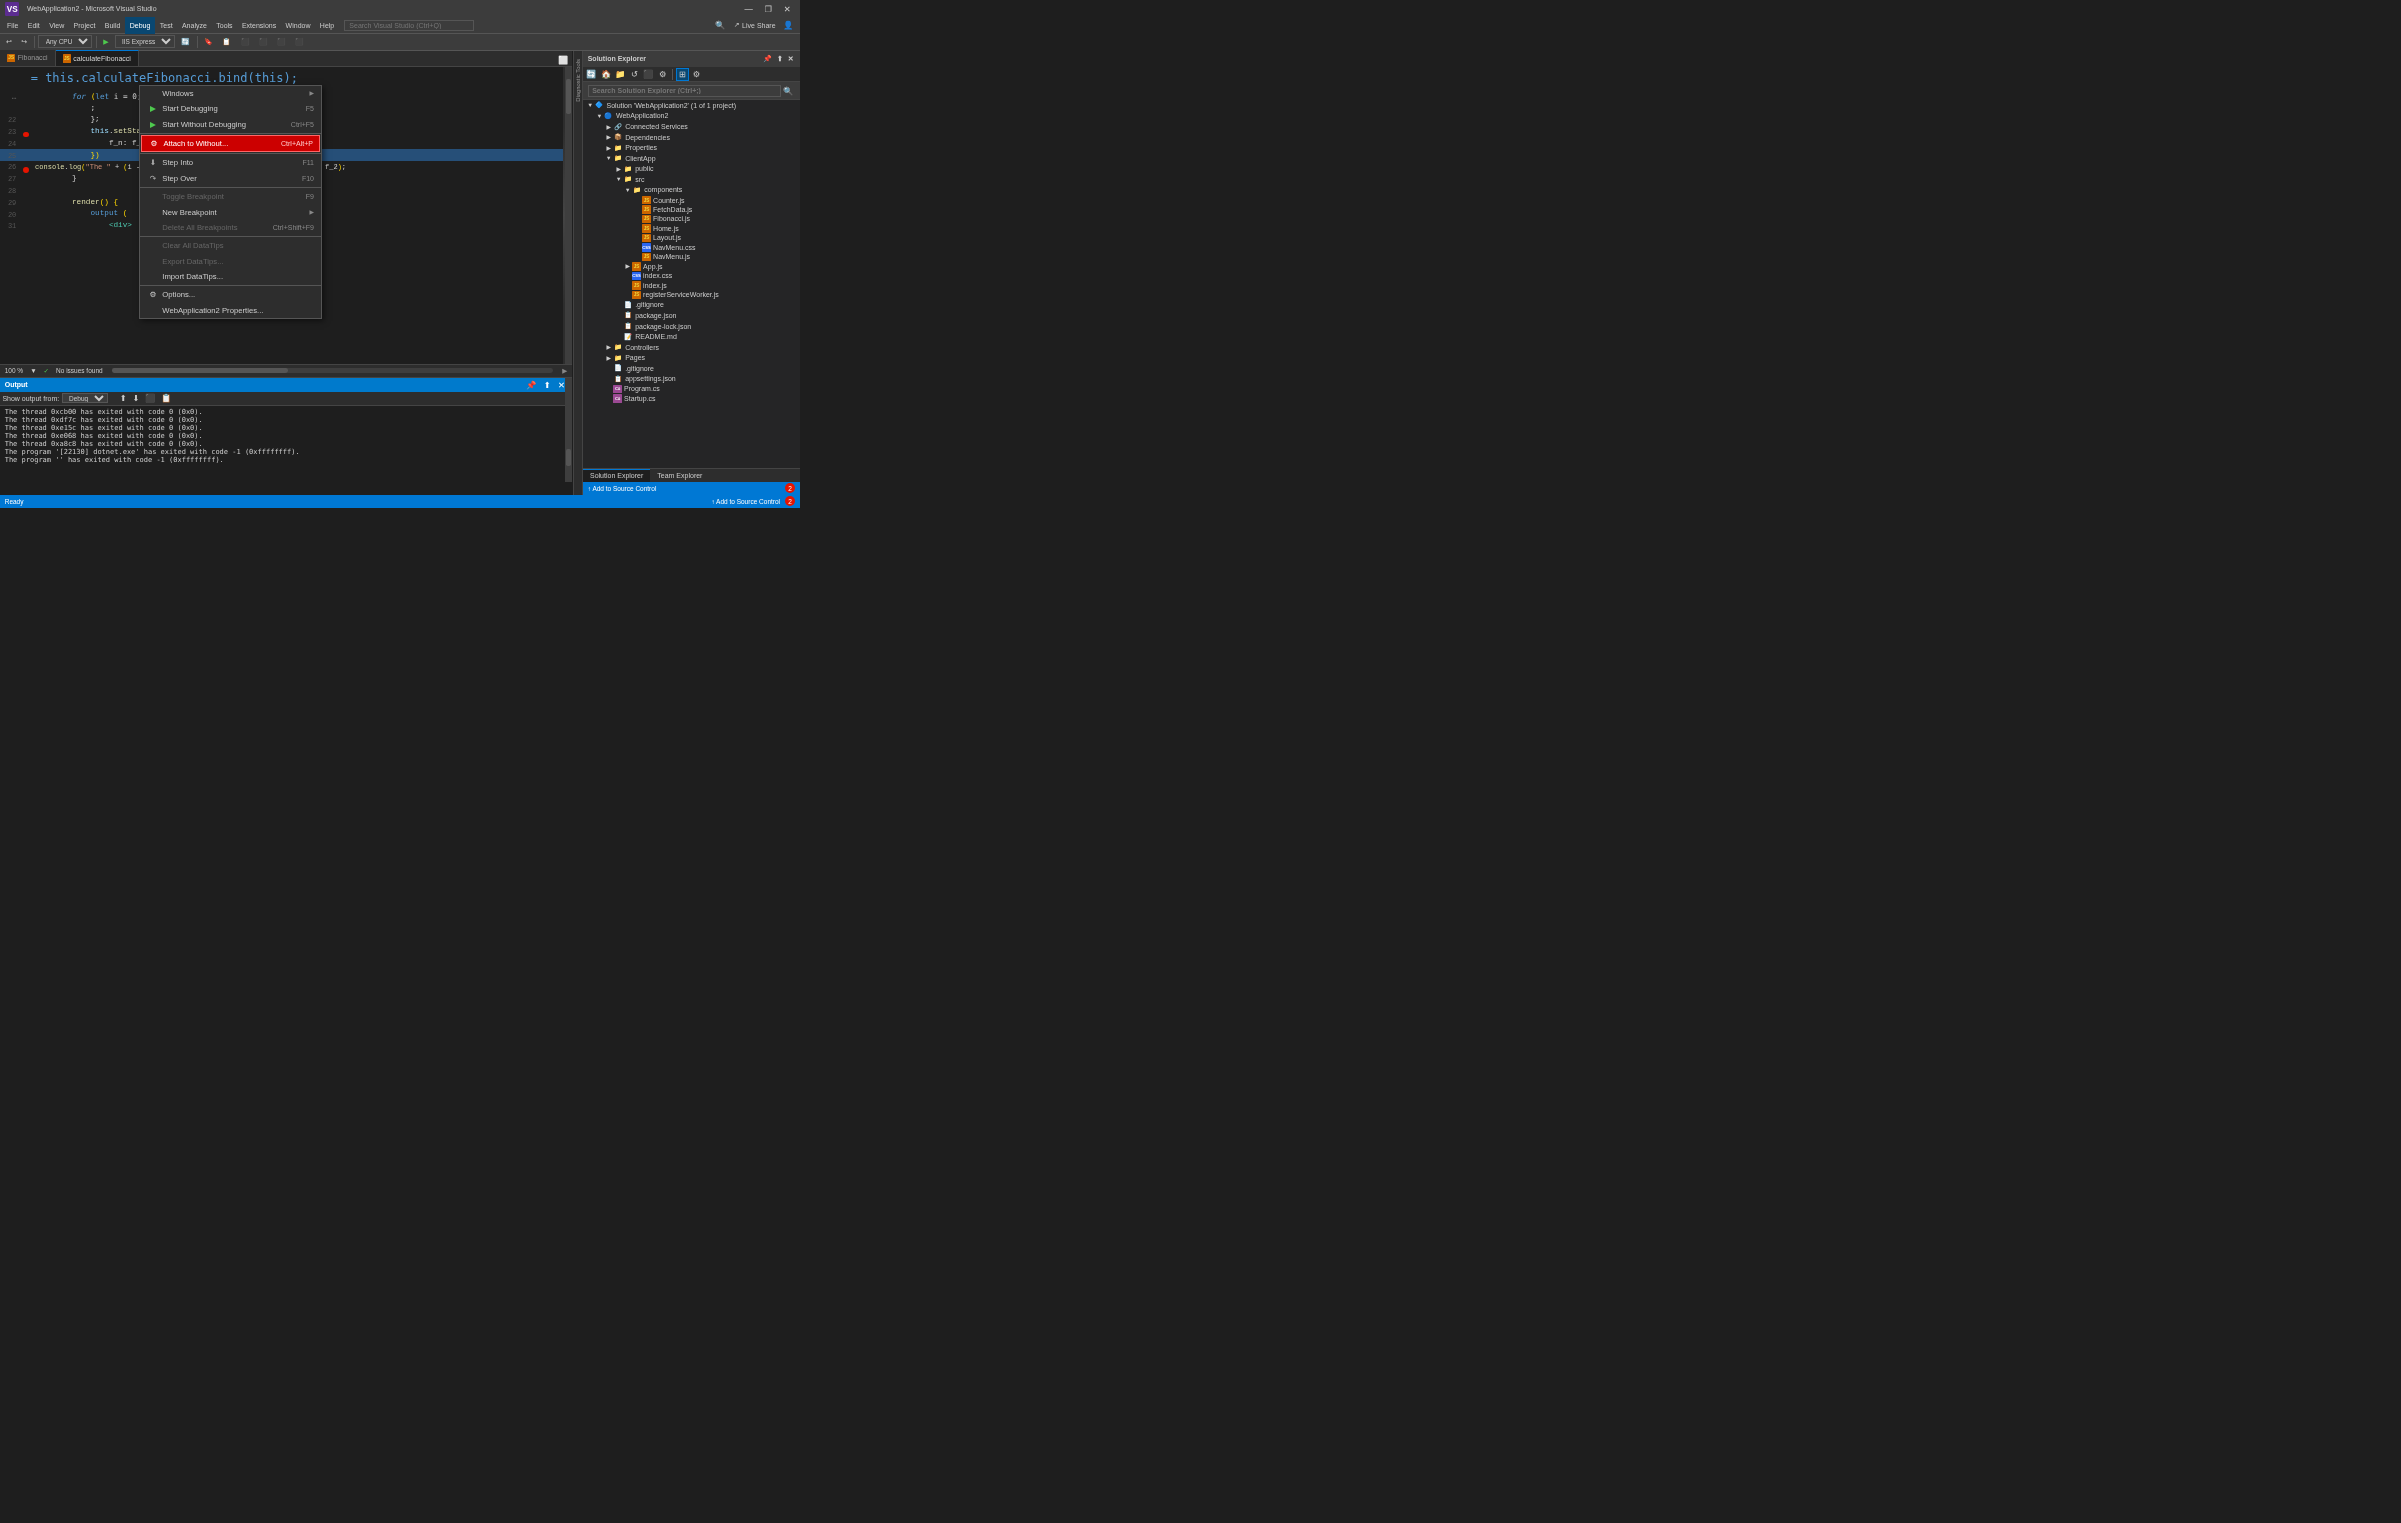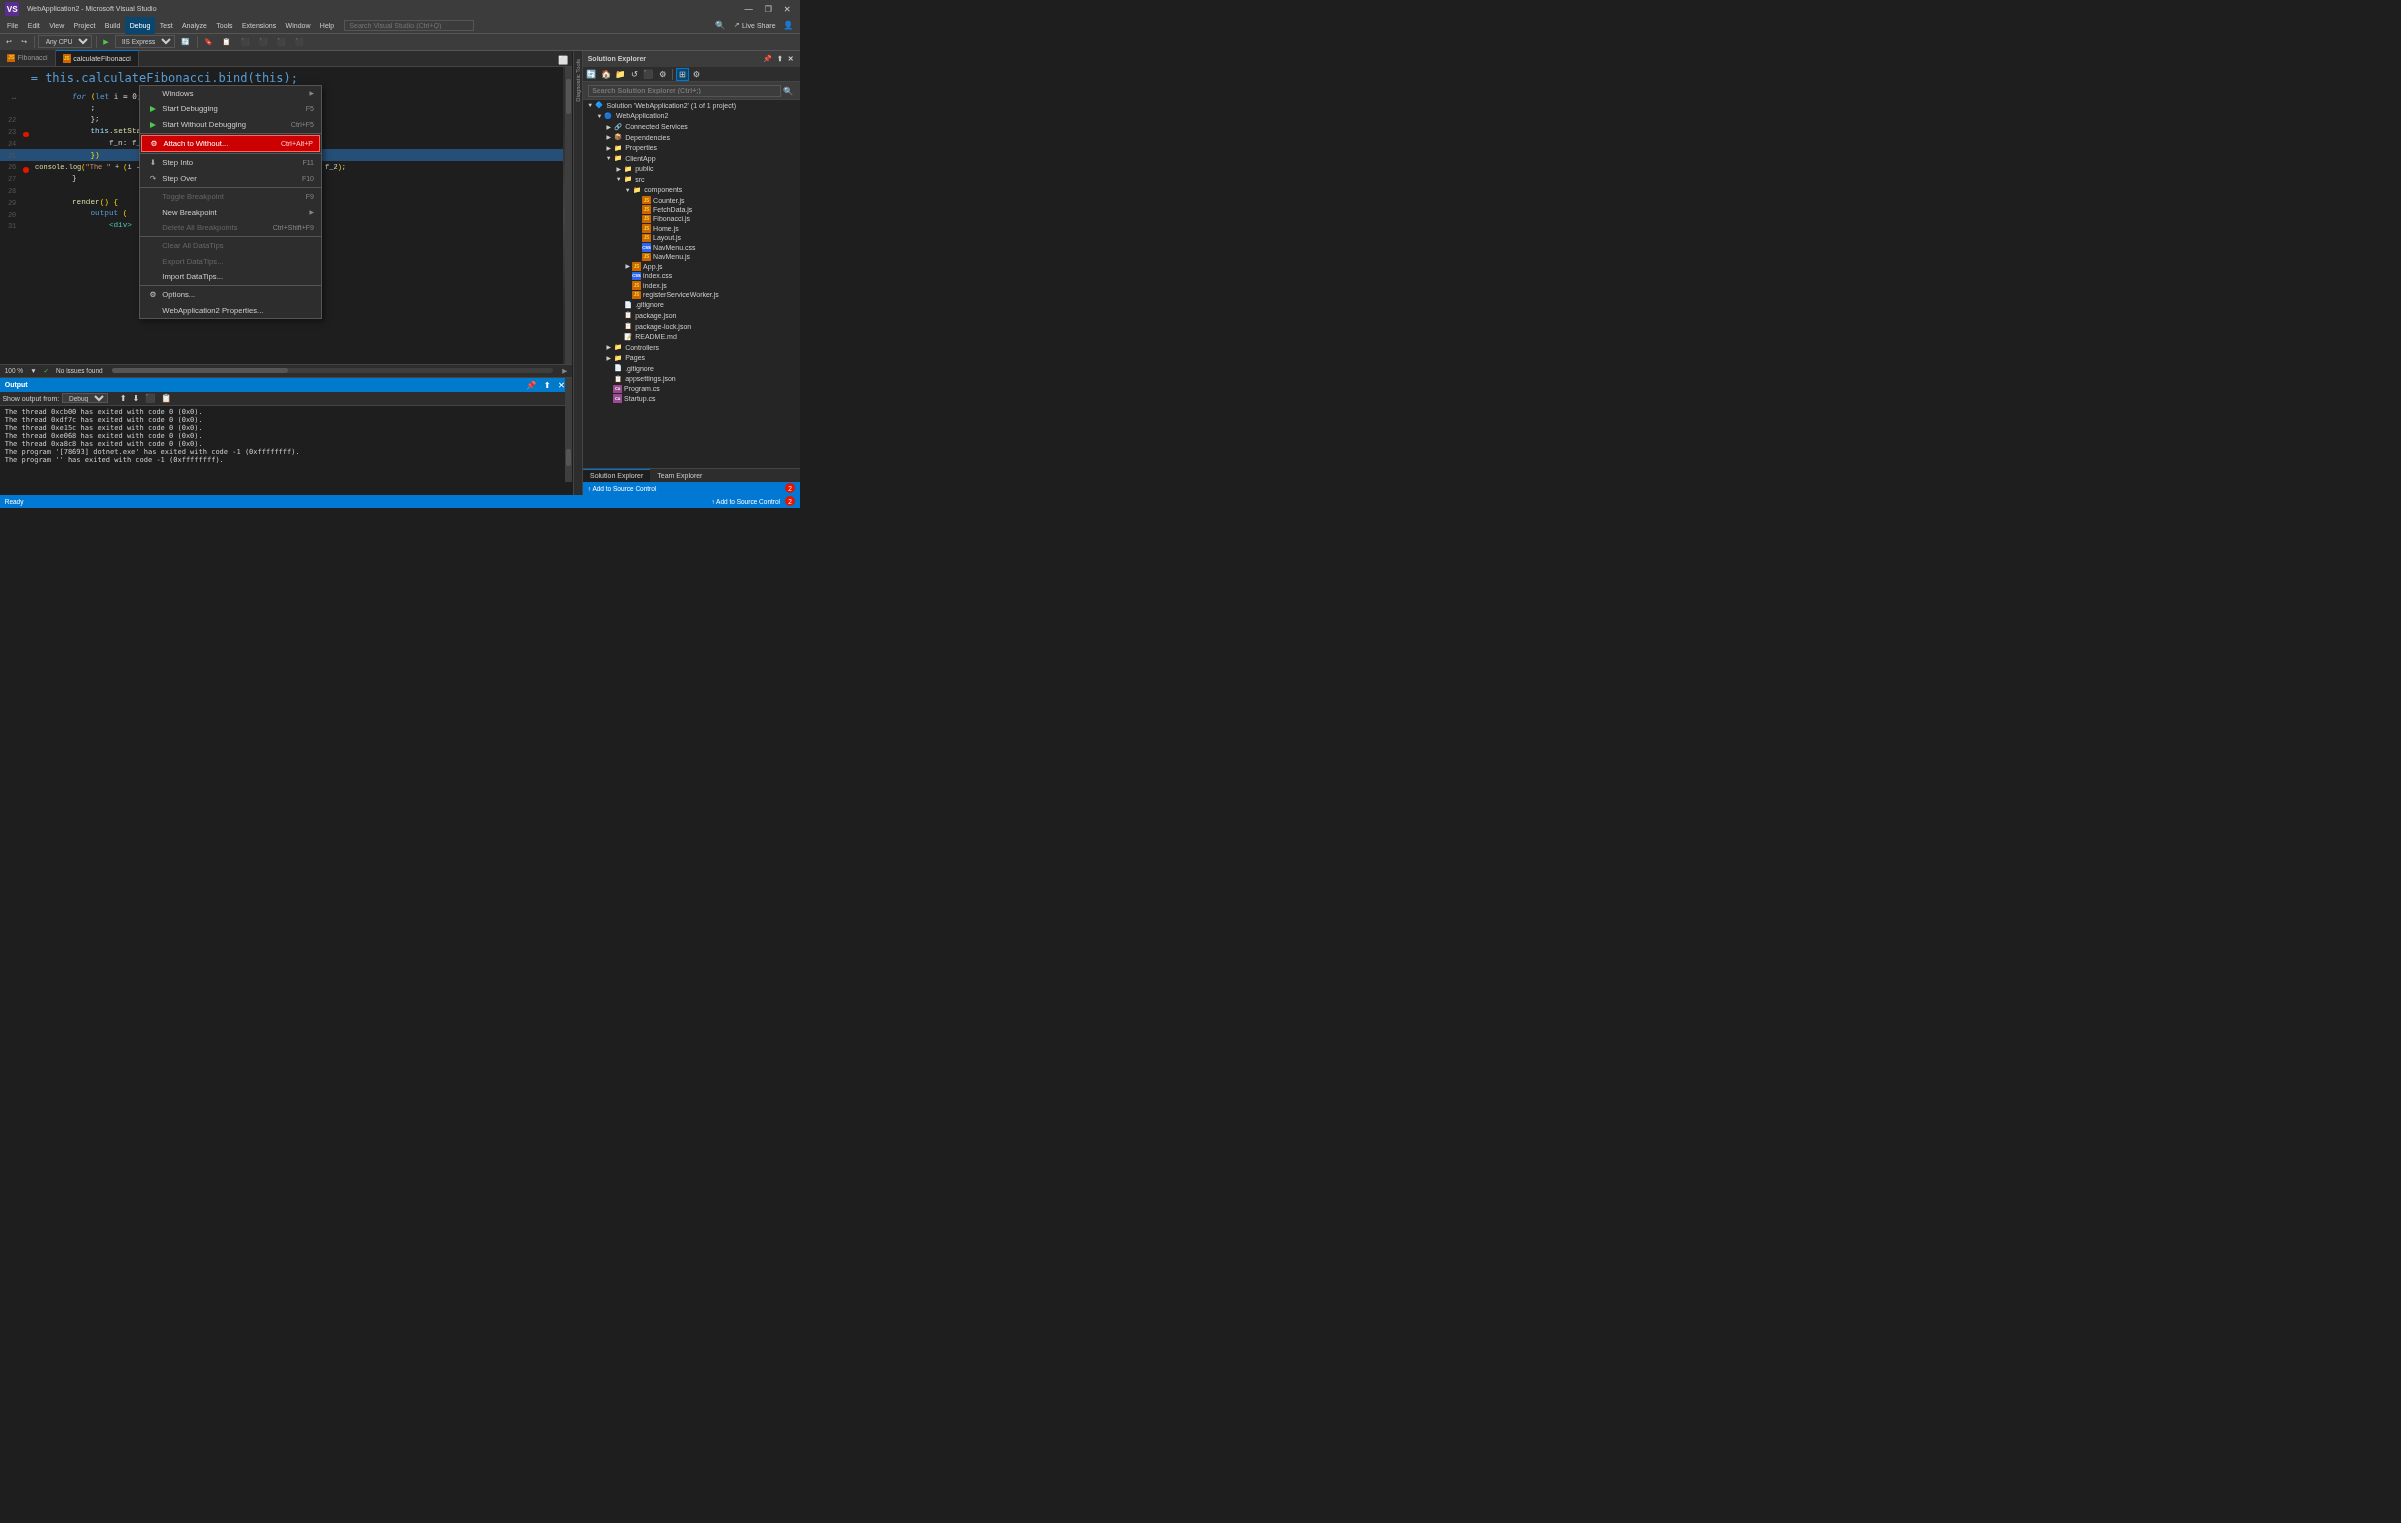--- a/index.html
+++ b/index.html
@@ -654,21 +654,21 @@
         <span style="color:#ccc; font-size:8.3px; padding:0.6px 1.8px; cursor:pointer;">⬇</span>
         <span style="color:#ccc; font-size:8.3px; padding:0.6px 1.8px; cursor:pointer;">⬛</span>
         <span style="color:#ccc; font-size:8.3px; padding:0.6px 1.8px; cursor:pointer;">📋</span>
       </div>
       <div class="output-content">
         <div>The thread 0xcb00 has exited with code 0 (0x0).</div>
         <div>The thread 0xdf7c has exited with code 0 (0x0).</div>
         <div>The thread 0xe15c has exited with code 0 (0x0).</div>
         <div>The thread 0xe068 has exited with code 0 (0x0).</div>
         <div>The thread 0xa8c8 has exited with code 0 (0x0).</div>
-        <div>The program '[78693] dotnet.exe' has exited with code -1 (0xffffffff).</div>
+        <div>The program '[22130] dotnet.exe' has exited with code -1 (0xffffffff).</div>
         <div>The program '' has exited with code -1 (0xffffffff).</div>
       </div>
 
       <div style="position:absolute; right:0; width:7px; height:104px; bottom:13px; background:#3e3e3e;">
         <div style="background:#555; width:4.7px; margin:0 1.2px; height:17.7px; border-radius:1.8px; margin-top:71px;"></div>
       </div>
     </div>
   </div>
 
   <div style="position:absolute; right:218px; top:0; width:9.4px; bottom:13px; background:#2d2d2d; border-left:0.6px solid #444; display:flex; flex-direction:column; align-items:center; padding-top:2.4px; overflow:hidden;">

